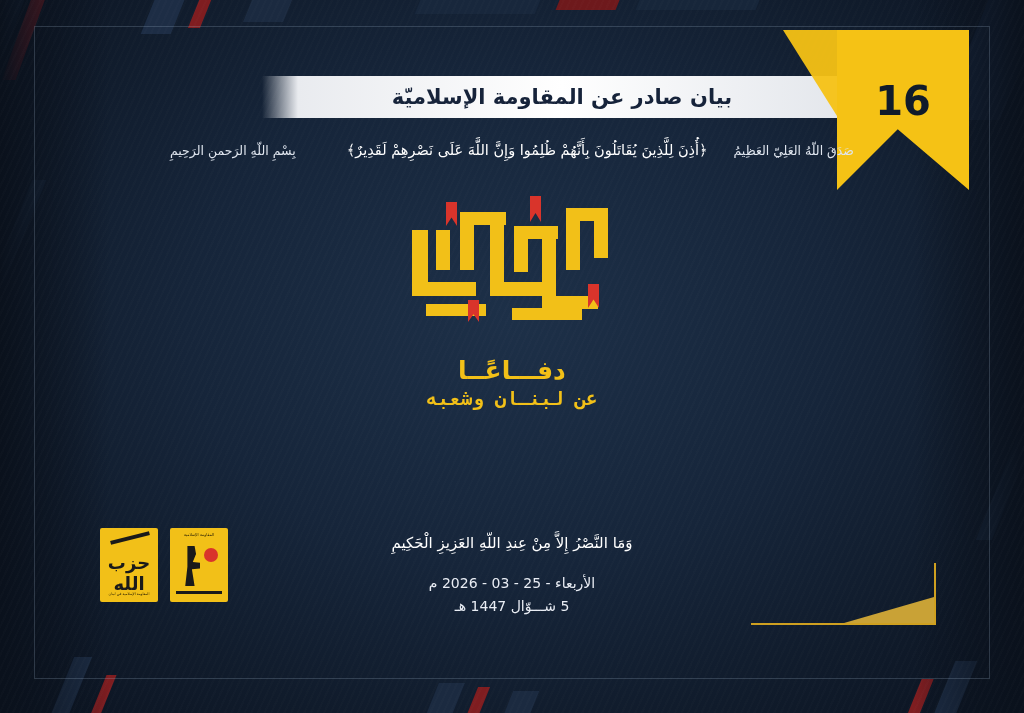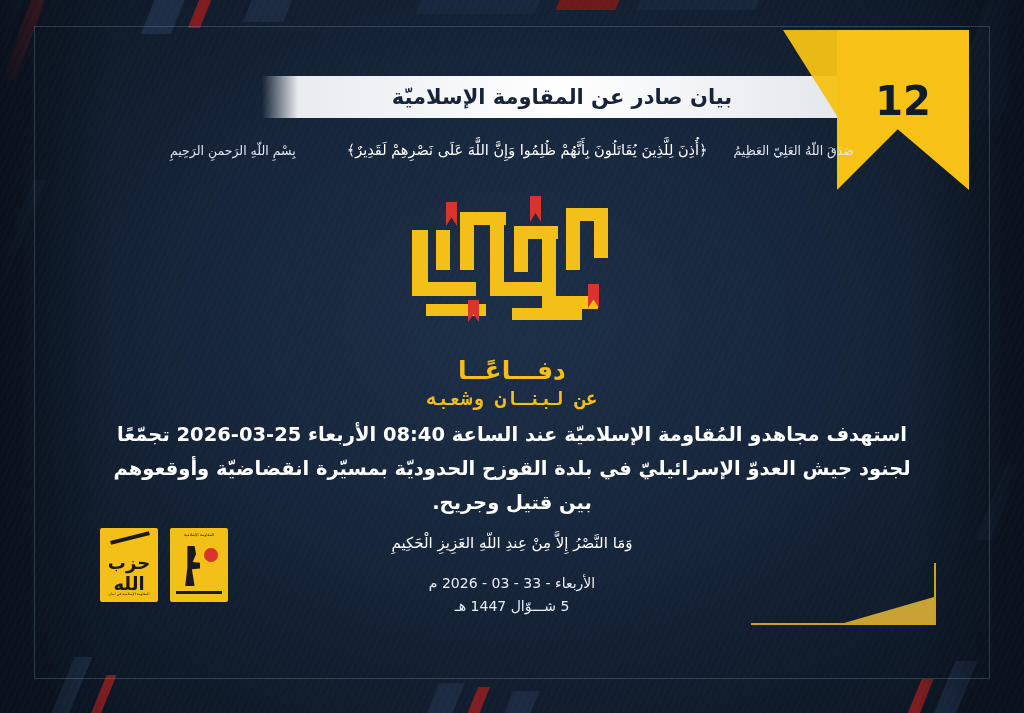--- a/index.html
+++ b/index.html
@@ -342,21 +342,21 @@
   <div class="edge-dark right"></div>
   <div class="noise"></div>
 
   <div class="frame"></div>
 
   <div class="title-banner">
     <span class="txt">بيان صادر عن المقاومة الإسلاميّة</span>
   </div>
   <div class="chevron-shadow"></div>
   <div class="num-chevron">
-    <span class="num">12</span>
+    <span class="num">16</span>
   </div>
 
   <div class="quran-row">
     <span class="sadaq">صَدَقَ اللّهُ العَلِيّ العَظِيمُ</span>
     <span class="aya">﴿أُذِنَ لِلَّذِينَ يُقَاتَلُونَ بِأَنَّهُمْ ظُلِمُوا وَإِنَّ اللَّهَ عَلَى نَصْرِهِمْ لَقَدِيرٌ﴾</span>
     <span class="basmala">بِسْمِ اللّهِ الرَحمنِ الرَحِيمِ</span>
   </div>
 
   <div class="logo-wrap">
     <div class="logo-art" title="وعد المقاومة">
@@ -379,25 +379,24 @@
       <div class="blk" style="left:110px; top:112px; width:70px; height:12px;"></div>
       <div class="red" style="left:44px;  top:6px;   width:11px; height:24px; clip-path:polygon(0 0,100% 0,100% 100%,50% 65%,0 100%);"></div>
       <div class="red" style="left:128px; top:0px;   width:11px; height:26px; clip-path:polygon(0 0,100% 0,100% 100%,50% 65%,0 100%);"></div>
       <div class="red" style="left:186px; top:88px;  width:11px; height:24px; clip-path:polygon(0 0,100% 0,100% 100%,50% 65%,0 100%);"></div>
       <div class="red" style="left:66px;  top:104px; width:11px; height:22px; clip-path:polygon(0 0,100% 0,100% 100%,50% 65%,0 100%);"></div>
     </div>
     <div class="logo-cap1">دفـــاعًــا</div>
     <div class="logo-cap2">عن لبنـان وشعبه</div>
   </div>
 
-  <div class="body-text">استهدف مجاهدو المُقاومة الإسلاميّة عند الساعة 08:40 الأربعاء 25-03-2026 تجمّعًا لجنود جيش العدوّ الإسرائيليّ في بلدة القوزح الحدوديّة بمسيّرة انقضاضيّة وأوقعوهم بين قتيل وجريح.</div>
 
   <div class="verse">وَمَا النَّصْرُ إِلاَّ مِنْ عِندِ اللّهِ العَزِيزِ الْحَكِيمِ</div>
   <div class="date-block">
-    <div>الأربعاء - 33 - 03 - 2026 م</div>
+    <div>الأربعاء - 25 - 03 - 2026 م</div>
     <div>5 شـــوّال 1447 هـ</div>
   </div>
 
   <div class="emblems">
     <div class="emblem">
       <div class="e-top">المقاومة الإسلامية</div>
       <div class="e-dot"></div>
       <div class="e-fig"></div>
       <div class="e-base"></div>
     </div>

